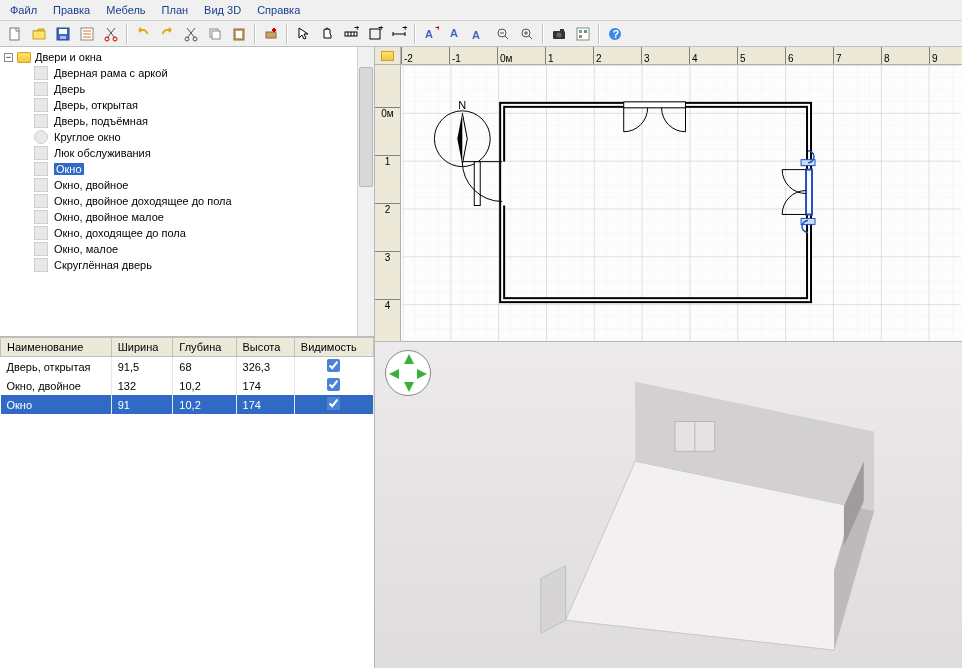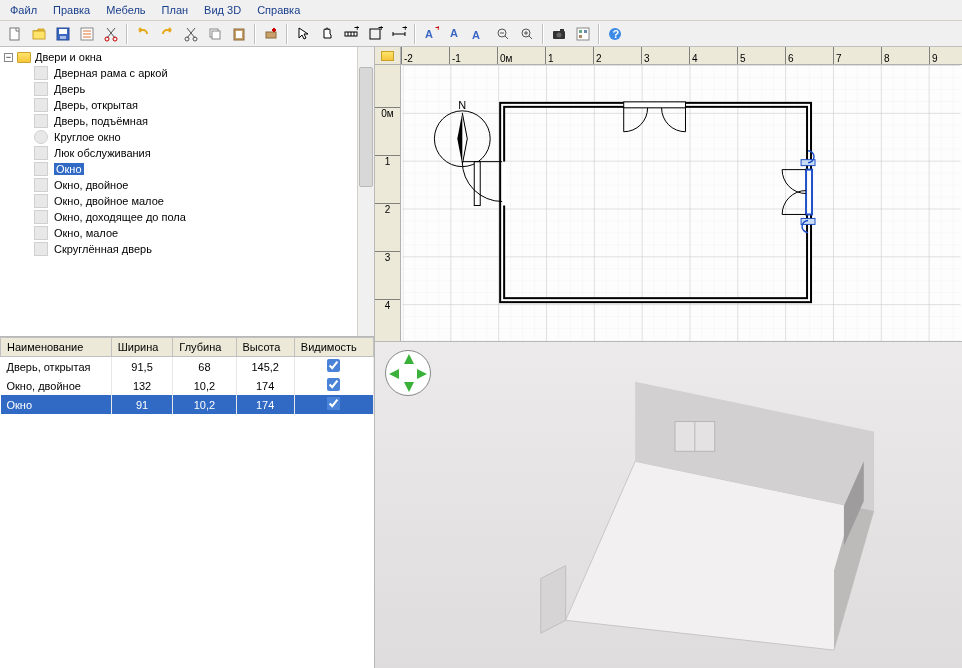--- a/index.html
+++ b/index.html
@@ -21,21 +21,21 @@
   .tree-item.selected > .tree-label { background: #316ac5; color: #fff; padding: 0 2px; }
   .thumb { width: 14px; height: 14px; background: #e8e8e8; border: 1px solid #d0d0d0; }
   .thumb.round { border-radius: 50%; }
   .right-scroll { position: absolute; right: 0; top: 0; bottom: 0; width: 17px; background: #f0f0f0; border-left: 1px solid #d4d0c8; }
   .right-scroll .sthumb { position: absolute; left: 1px; right: 1px; top: 20px; height: 120px; background: #d8d8d8; border: 1px solid #b8b8b8; border-radius: 2px; }
 
   .table-panel { flex: 1; overflow: auto; background: #fff; }
   .prop-table { width: 100%; border-collapse: collapse; }
   .prop-table th { background: #ece9d8; font-weight: normal; text-align: left; padding: 3px 6px; border: 1px solid #c0c0c0; }
   .prop-table td { padding: 2px 6px; border-right: 1px solid #e8e8e8; }
-  .prop-table .num { text-align: center; margin-left: 25px; }
+  .prop-table .num { text-align: left; margin-left: 25px; }
   .prop-table tr.selected td { background: #316ac5; color: #fff; }
   .prop-table .chk { text-align: center; }
   .prop-table .chk input { accent-color: #4a82d8; }
 
   .right-col { flex: 1; display: flex; flex-direction: column; }
   .plan-panel { flex: 0 0 295px; position: relative; background: #fff; overflow: hidden; border-bottom: 1px solid #b8b8b8; }
   .ruler-corner { position:absolute; left:0; top:0; width:26px; height:18px; background:#ece9d8; border-right:1px solid #b0b0b0; border-bottom:1px solid #b0b0b0; display:flex; align-items:center; justify-content:center; }
   .corner-folder { width:13px; height:10px; background: linear-gradient(#ffe36b,#f5c63a); border:1px solid #c9a227; }
   .h-ruler { position:absolute; left:26px; right:0; top:0; height:18px; background:#ece9d8; border-bottom:1px solid #b0b0b0; }
   .h-ruler .tick { position:absolute; top:0; height:100%; border-left:1px solid #808080; padding-left:2px; color:#000; font-size:10px; display:flex; align-items:flex-end; }
@@ -254,20 +254,24 @@
               <span class="thumb"></span>
               <span class="tree-label">Люк обслуживания</span>
             </div>
             <div class="tree-item selected">
               <span class="thumb"></span>
               <span class="tree-label">Окно</span>
             </div>
             <div class="tree-item">
               <span class="thumb"></span>
               <span class="tree-label">Окно, двойное</span>
+            </div>
+            <div class="tree-item">
+              <span class="thumb"></span>
+              <span class="tree-label">Окно, двойное доходящее до пола</span>
             </div>
             <div class="tree-item">
               <span class="thumb"></span>
               <span class="tree-label">Окно, двойное малое</span>
             </div>
             <div class="tree-item">
               <span class="thumb"></span>
               <span class="tree-label">Окно, доходящее до пола</span>
             </div>
             <div class="tree-item">
@@ -294,21 +298,21 @@
             <th>Глубина</th>
             <th>Высота</th>
             <th>Видимость</th>
           </tr>
         </thead>
         <tbody id="furn-body">
             <tr>
               <td>Дверь, открытая</td>
               <td class="num">91,5</td>
               <td class="num">68</td>
-              <td class="num">145,2</td>
+              <td class="num">326,3</td>
               <td class="chk"><input type="checkbox" checked="" style=""></td>
             </tr>
             <tr>
               <td>Окно, двойное</td>
               <td class="num">132</td>
               <td class="num">10,2</td>
               <td class="num">174</td>
               <td class="chk"><input type="checkbox" checked="" style=""></td>
             </tr>
             <tr class="selected">

